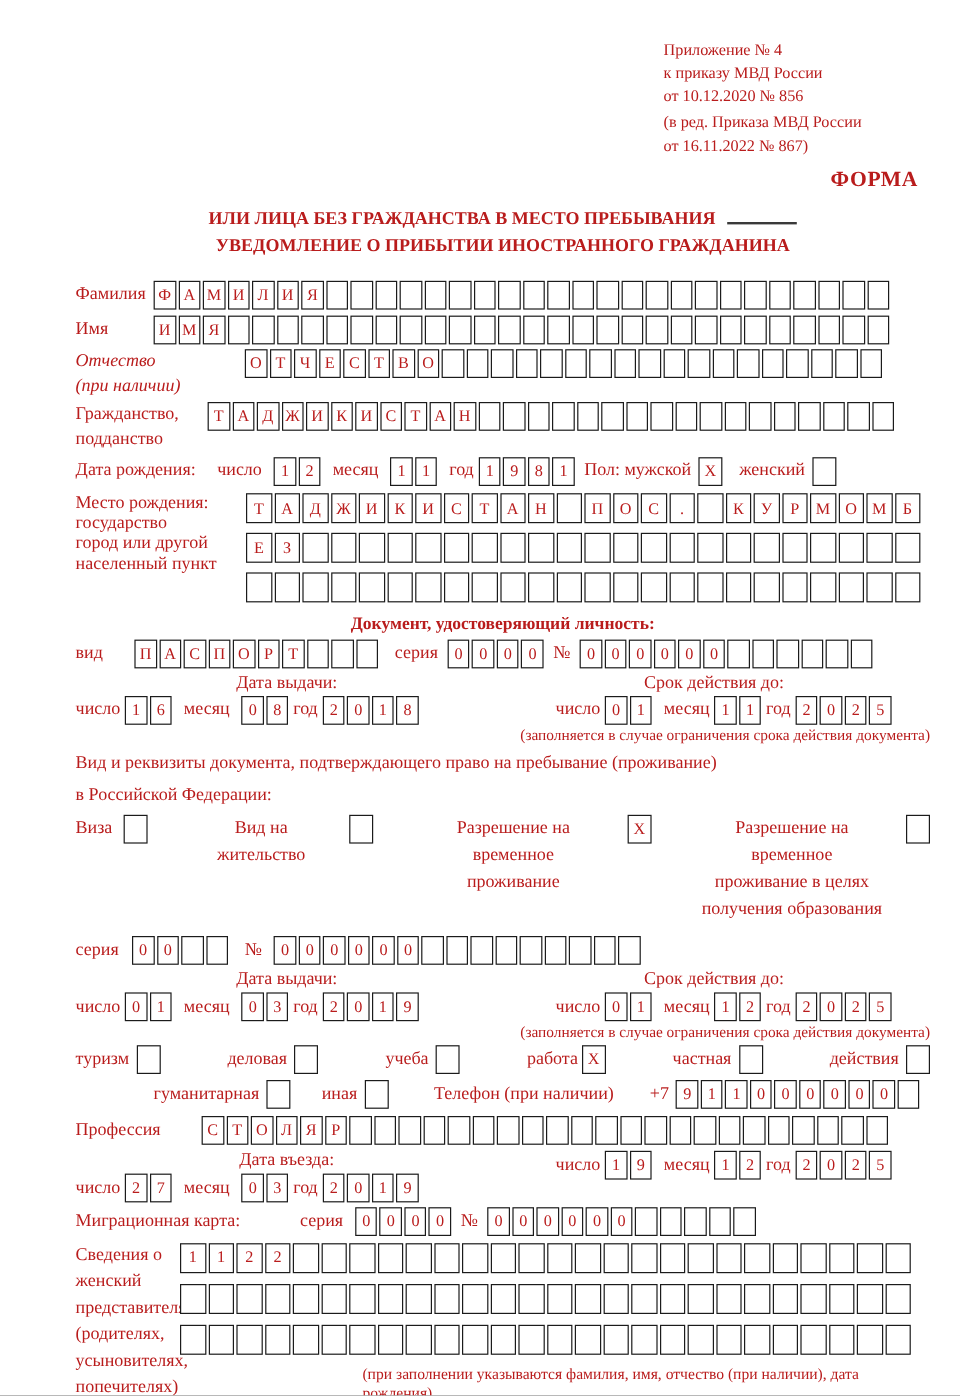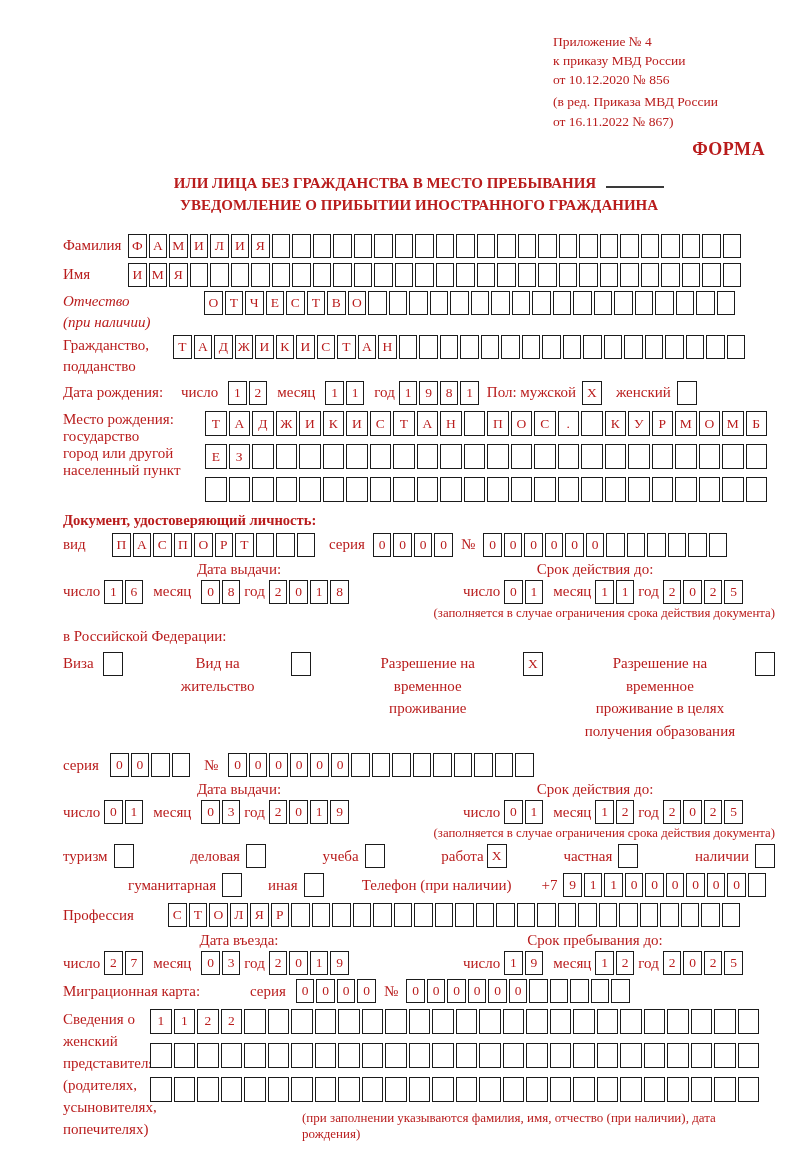--- a/index.html
+++ b/index.html
@@ -26,21 +26,21 @@
   .cells{display:inline-flex;gap:2px;flex:none;}
   .cell{flex:none;width:16.5px;height:22px;border:1.5px solid #1b1b1b;display:flex;align-items:center;justify-content:center;
         font-size:13.5px;background:#fff;box-sizing:content-box;}
   .wide .cell{width:19.5px;height:23px;}
   .cbx{margin:0 0 0 6px;}
   .cbx .cell{width:18px;height:22px;}
   .mr4{margin-right:4px;} .mr10{margin-right:10px;} .ml8{margin-left:8px;} .ml14{margin-left:14px;}
   .stack{display:flex;align-items:flex-start;}
   .stack .labcol{flex:none;}
   .stack .boxcol .frow{margin-bottom:7px;}
-  .center-bold{text-align:left;font-weight:bold;font-size:14.6px;margin:2px 0 3px 0;}
+  .center-bold{text-align:center;font-weight:bold;font-size:14.6px;margin:2px 0 3px 0;}
   .dates{display:flex;margin-bottom:3px;}
   .dleft{width:352px;flex:none;}
   .dright{flex:1;}
   .dhead{text-align:center;margin-bottom:2px;}
   .dgroup{display:flex;align-items:center;}
   .dnote{font-size:12.8px;text-align:right;margin-top:2px;}
   .plain{margin:4px 0 2px 0;line-height:1.55;}
   .permits{display:flex;align-items:flex-start;gap:35px;margin:4px 0 10px 0;}
   .perm-item{display:flex;align-items:flex-start;gap:7px;}
   .perm-text{text-align:center;line-height:1.5;}
@@ -427,20 +427,21 @@
               <span class="cell">2</span>
               <span class="cell">0</span>
               <span class="cell">2</span>
               <span class="cell">5</span>
             </span>
         </div>
         <div class="dnote">(заполняется в случае ограничения срока действия документа)</div>
       </div>
     </div>
 
+    <div class="plain">Вид и реквизиты документа, подтверждающего право на пребывание (проживание)</div>
     <div class="plain">в Российской Федерации:</div>
 
     <div class="permits">
       <div class="perm-item">
         <span class="perm-text">
           <span class="perm-line">Виза</span>
         </span>
         <span class="cells cbx" style="margin-left:2px;">
             <span class="cell">&nbsp;</span>
           </span>
@@ -575,21 +576,21 @@
             <span class="cell">X</span>
           </span>
       </span>
       <span class="pair">
         <span class="lab">частная</span>
         <span class="cells cbx">
             <span class="cell">&nbsp;</span>
           </span>
       </span>
       <span class="pair">
-        <span class="lab">наличии</span>
+        <span class="lab">действия</span>
         <span class="cells cbx">
             <span class="cell">&nbsp;</span>
           </span>
       </span>
     </div>
 
     <div class="purpose-row2">
       <span class="pair">
         <span class="lab">гуманитарная</span>
         <span class="cells cbx">
@@ -669,21 +670,20 @@
           <span class="lab mr4">год</span>
           <span class="cells">
               <span class="cell">2</span>
               <span class="cell">0</span>
               <span class="cell">1</span>
               <span class="cell">9</span>
             </span>
         </div>
       </div>
       <div class="dright">
-        <div class="dhead">Срок пребывания до:</div>
         <div class="dgroup" style="margin-left:48px;">
           <span class="lab mr4">число</span>
           <span class="cells mr10">
               <span class="cell">1</span>
               <span class="cell">9</span>
             </span>
           <span class="lab mr4">месяц</span>
           <span class="cells mr4">
               <span class="cell">1</span>
               <span class="cell">2</span>

